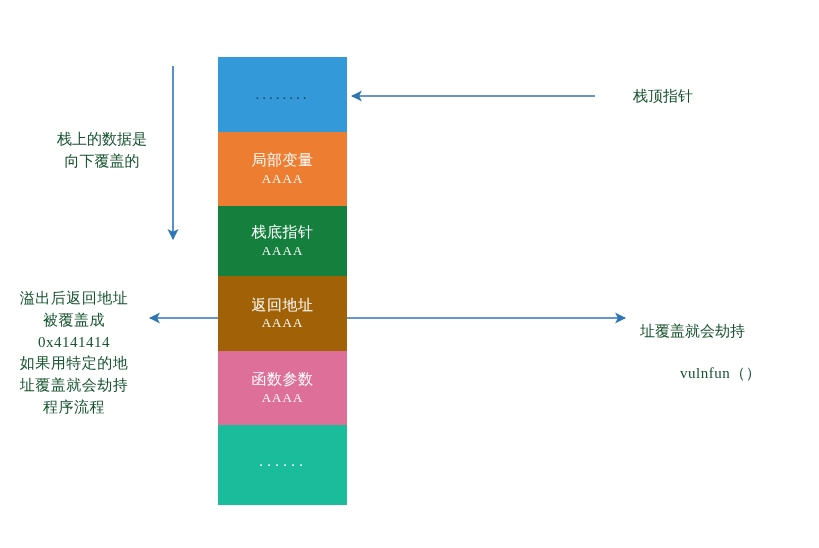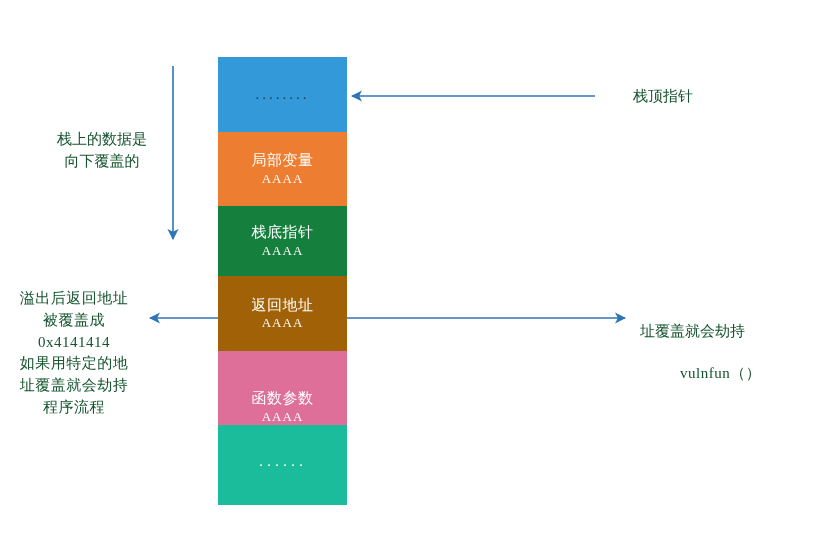--- a/index.html
+++ b/index.html
@@ -49,21 +49,21 @@
     font-family: "Liberation Serif", "DejaVu Serif", serif;
     font-size: 15px;
     letter-spacing: 3px;
   }
   .block.dots-dark .dots { color: #1d3f57; }
 
   .blk-top    { height: 75px; background: #3499D8; }
   .blk-local  { height: 74px; background: #ED7D31; }
   .blk-ebp    { height: 70px; background: #15803d; }
   .blk-ret    { height: 75px; background: #a16207; }
-  .blk-args   { height: 74px; background: #DE6F99; justify-content: flex-end; }
+  .blk-args   { height: 74px; background: #DE6F99; }
   .blk-bottom { height: 80px; background: #1ABC9C; }
 
   
   .note {
     position: absolute;
     color: #14532d;
     font-size: 15px;
     line-height: 1.45;
     white-space: pre-line;
   }

